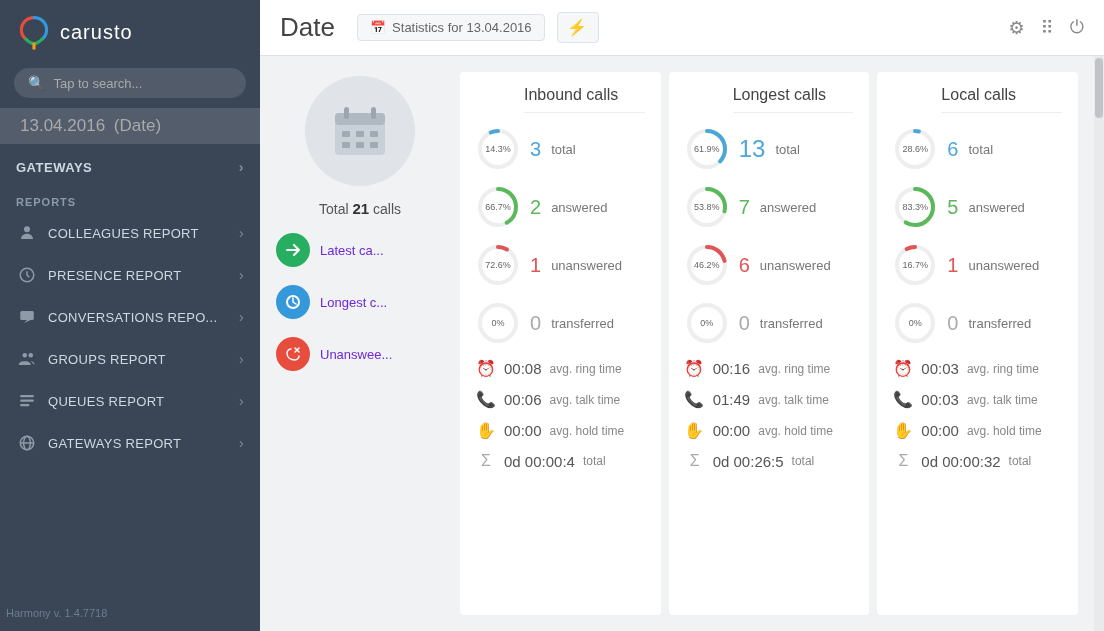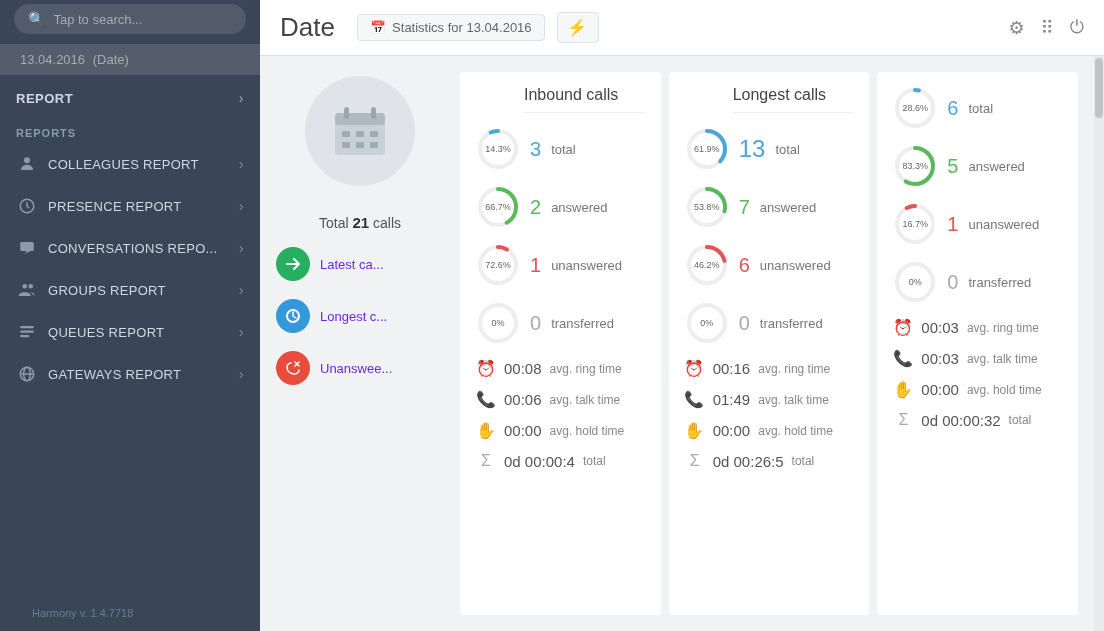--- a/index.html
+++ b/index.html
@@ -45,21 +45,21 @@
       border: none;
       outline: none;
       color: #ccc;
       font-size: 13px;
       width: 100%;
     }
     .sidebar-search input::placeholder { color: #aaa; }
     .sidebar-date-item {
       background: rgba(255,255,255,0.13);
       padding: 8px 16px;
-      font-size: 13px;
+      font-size: 17px;
       color: #7ec8e3;
       margin-bottom: 4px;
     }
     .sidebar-date-item span { color: #aaa; margin-left: 4px; }
     .sidebar-section-label {
       font-size: 11px;
       color: #8a9baa;
       padding: 10px 16px 4px;
       letter-spacing: 1px;
       font-weight: 600;
@@ -97,21 +97,21 @@
       cursor: pointer;
       font-size: 13px;
       color: #cdd8e0;
       font-weight: 600;
       letter-spacing: 0.5px;
     }
     .summary-item .nav-chevron { margin-left: auto; color: #7a8fa0; font-size: 14px; }
 
     .sidebar-footer {
       margin-top: auto;
-      padding: 12px 32px;
+      padding: 12px 6px;
       font-size: 11px;
       color: #6a7f90;
     }
 
     
     .main {
       flex: 1;
       display: flex;
       flex-direction: column;
       background: #f0f2f4;
@@ -184,21 +184,20 @@
       border-radius: 50%;
       background: #e0e4e8;
       display: flex;
       align-items: center;
       justify-content: center;
     }
     .calendar-avatar svg { width: 60px; height: 60px; }
     .total-calls {
       font-size: 14px;
       color: #555;
-      margin-top: 14px;
     }
     .total-calls strong { color: #333; font-size: 15px; }
     .call-item {
       display: flex;
       align-items: center;
       gap: 10px;
       width: 100%;
       padding: 2px 0;
     }
     .call-icon-circle {
@@ -318,33 +317,43 @@
     }
 
     
     .donut-bg { fill: none; }
     .donut-seg { fill: none; stroke-linecap: round; }
   </style>
 </head>
 <body>
 
 <nav class="sidebar">
+  <div class="sidebar-logo">
+
+    <svg class="logo-icon" viewBox="0 0 40 40">
+      <path d="M20 4 C12 4 6 10 6 18 C6 22 8 25.5 11 28" stroke="#e74c3c" stroke-width="3.5" fill="none" stroke-linecap="round"></path>
+      <path d="M20 4 C28 4 34 10 34 18 C34 22 32 25.5 29 28" stroke="#3498db" stroke-width="3.5" fill="none" stroke-linecap="round"></path>
+      <path d="M11 28 C14 31 17 33 20 33 C23 33 26 31 29 28" stroke="#27ae60" stroke-width="3.5" fill="none" stroke-linecap="round"></path>
+      <path d="M20 33 L20 38" stroke="#f39c12" stroke-width="3.5" stroke-linecap="round"></path>
+    </svg>
+    <span class="logo-text">carusto</span>
+  </div>
 
   <div class="sidebar-search">
     <span style="color:#aaa;font-size:14px;">🔍</span>
     <input type="text" placeholder="Tap to search..." style="">
   </div>
 
   <div class="sidebar-date-item">
     <span>13.04.2016</span>
     <span>(Date)</span>
   </div>
 
   <div class="summary-item">
-    <span style="font-size:13px;letter-spacing:0.5px;">REPORT</span>
+    <span style="font-size:13px;letter-spacing:0.5px;">GATEWAYS</span>
     <span class="nav-chevron">›</span>
   </div>
 
   <div class="sidebar-section-label">REPORTS</div>
 
   <div class="sidebar-nav-item">
     <span class="nav-icon">
       <svg viewBox="0 0 24 24" width="18" height="18" fill="#aab8c2">
           <circle cx="12" cy="7" r="4"></circle>
           <path d="M4 20c0-4 3.6-7 8-7s8 3 8 7"></path>
@@ -625,20 +634,21 @@
           <span class="stat-time-label">avg. hold time</span>
         </div>
         <div class="stat-time-row">
           <span class="stat-time-icon">Σ</span>
           <span class="stat-time-val">0d 00:26:5</span>
           <span class="stat-time-label">total</span>
         </div>
       </div>
 
       <div class="stat-col">
+        <div class="stat-col-title">Local calls</div>
 
         <div class="stat-row">
           <div class="donut-wrap">
             <svg viewBox="0 0 44 44">
               <circle class="donut-bg" cx="22" cy="22" r="18" stroke="#eee" stroke-width="4"></circle>
               <circle class="donut-seg" cx="22" cy="22" r="18" stroke="#4da6d8" stroke-width="4" stroke-dasharray="32.3 113.1" stroke-dashoffset="28.3" transform="rotate(-90 22 22)"></circle>
             </svg>
             <span class="donut-pct">28.6%</span>
           </div>
           <span class="stat-value blue">6</span>

